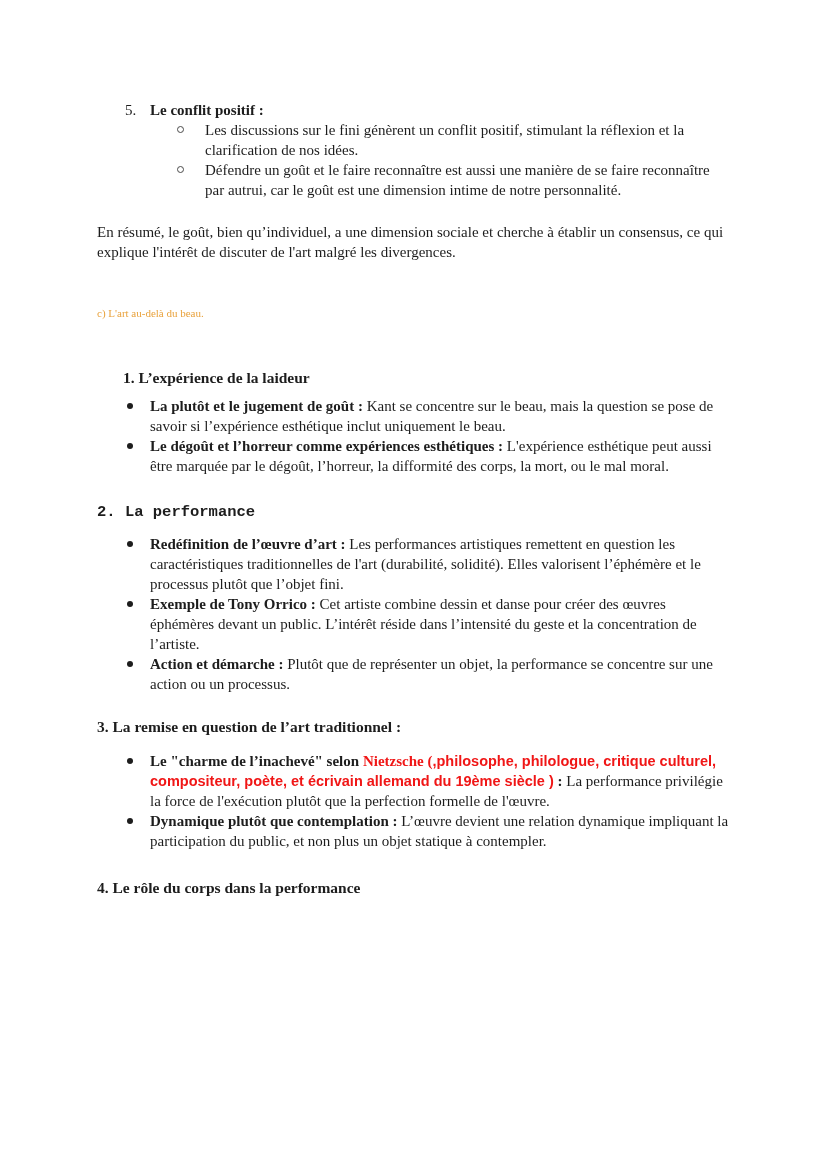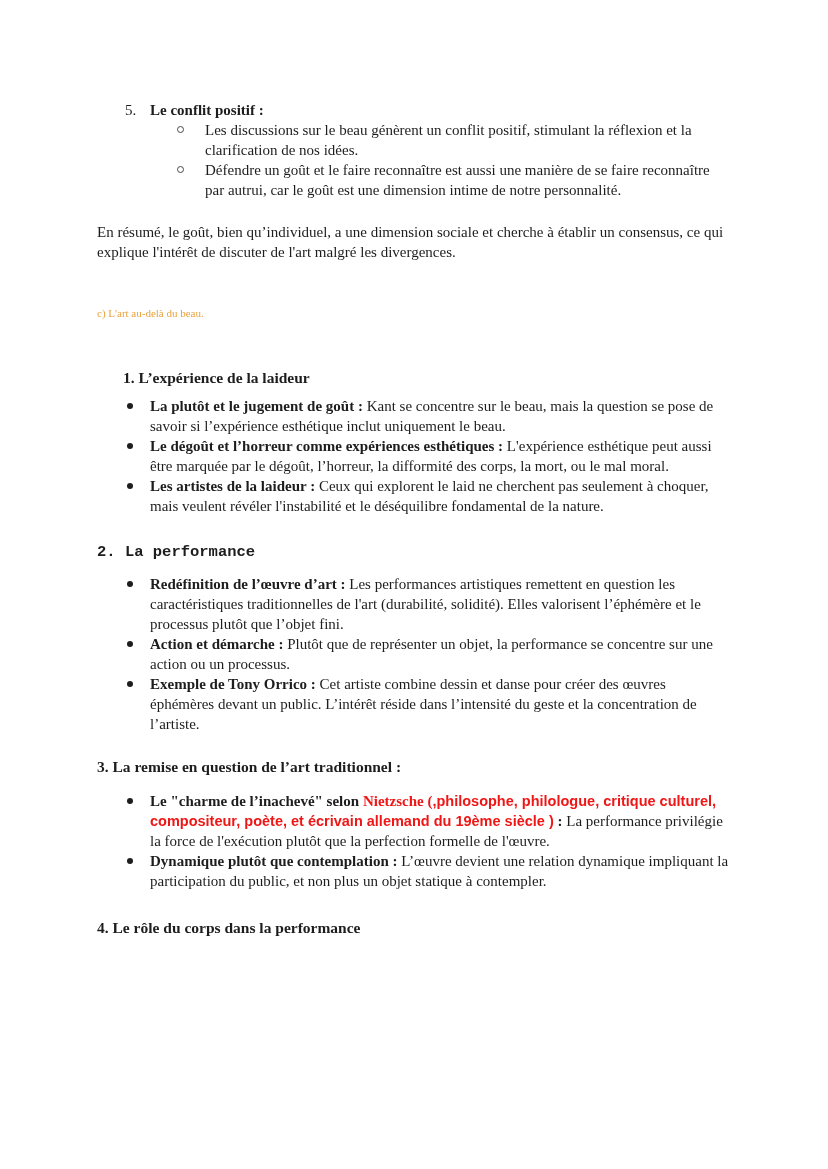--- a/index.html
+++ b/index.html
@@ -61,21 +61,21 @@
 
 <div class="page">
 
   <section class="item5">
     <div class="num-row">
       <span class="num">5.</span>
       <span class="bold">Le conflit positif :</span>
     </div>
     <div class="sub-row">
       <span class="circle-marker"></span>
-      <span>Les discussions sur le beau génèrent un conflit positif, stimulant la réflexion et la clarification de nos idées.</span>
+      <span>Les discussions sur le fini génèrent un conflit positif, stimulant la réflexion et la clarification de nos idées.</span>
     </div>
     <div class="sub-row">
       <span class="circle-marker"></span>
       <span>Défendre un goût et le faire reconnaître est aussi une manière de se faire reconnaître par autrui, car le goût est une dimension intime de notre personnalité.</span>
     </div>
   </section>
 
   <p class="summary">En résumé, le goût, bien qu’individuel, a une dimension sociale et cherche à établir un consensus, ce qui explique l'intérêt de discuter de l'art malgré les divergences.</p>
 
   <h2 class="orange-heading">c) L'art au-delà du beau.</h2>
@@ -83,39 +83,35 @@
   <h3 class="sec-title mt44">1. L’expérience de la laideur</h3>
   <div class="blist">
     <div class="b-row">
       <span class="disc-marker"></span>
       <span class="bold">La plutôt et le jugement de goût :</span><span> Kant se concentre sur le beau, mais la question se pose de savoir si l’expérience esthétique inclut uniquement le beau.</span>
     </div>
     <div class="b-row">
       <span class="disc-marker"></span>
       <span class="bold">Le dégoût et l’horreur comme expériences esthétiques :</span><span> L'expérience esthétique peut aussi être marquée par le dégoût, l’horreur, la difformité des corps, la mort, ou le mal moral.</span>
     </div>
-    <div class="b-row">
-      <span class="disc-marker"></span>
-      <span class="bold">Les artistes de la laideur :</span><span> Ceux qui explorent le laid ne cherchent pas seulement à choquer, mais veulent révéler l'instabilité et le déséquilibre fondamental de la nature.</span>
-    </div>
   </div>
 
   <h3 class="sec-title mt26">2. La performance</h3>
   <div class="blist tight">
     <div class="b-row">
       <span class="disc-marker"></span>
       <span class="bold">Redéfinition de l’œuvre d’art :</span><span> Les performances artistiques remettent en question les caractéristiques traditionnelles de l'art (durabilité, solidité). Elles valorisent l’éphémère et le processus plutôt que l’objet fini.</span>
     </div>
     <div class="b-row">
       <span class="disc-marker"></span>
-      <span class="bold">Action et démarche :</span><span> Plutôt que de représenter un objet, la performance se concentre sur une action ou un processus.</span>
+      <span class="bold">Exemple de Tony Orrico :</span><span> Cet artiste combine dessin et danse pour créer des œuvres éphémères devant un public. L’intérêt réside dans l’intensité du geste et la concentration de l’artiste.</span>
     </div>
     <div class="b-row">
       <span class="disc-marker"></span>
-      <span class="bold">Exemple de Tony Orrico :</span><span> Cet artiste combine dessin et danse pour créer des œuvres éphémères devant un public. L’intérêt réside dans l’intensité du geste et la concentration de l’artiste.</span>
+      <span class="bold">Action et démarche :</span><span> Plutôt que de représenter un objet, la performance se concentre sur une action ou un processus.</span>
     </div>
   </div>
 
   <h3 class="sec-title mt23">3. La remise en question de l’art traditionnel :</h3>
   <div class="blist tight3">
     <div class="b-row">
       <span class="disc-marker"></span>
       <span class="bold">Le "charme de l’inachevé" selon </span><span class="bold red">Nietzsche (</span><span class="bold red sans">,philosophe, philologue, critique culturel, compositeur, poète, et écrivain allemand du 19ème siècle</span><span class="bold red sans"> )</span><span class="bold"> : </span><span>La performance privilégie la force de l'exécution plutôt que la perfection formelle de l'œuvre.</span>
     </div>
     <div class="b-row">

